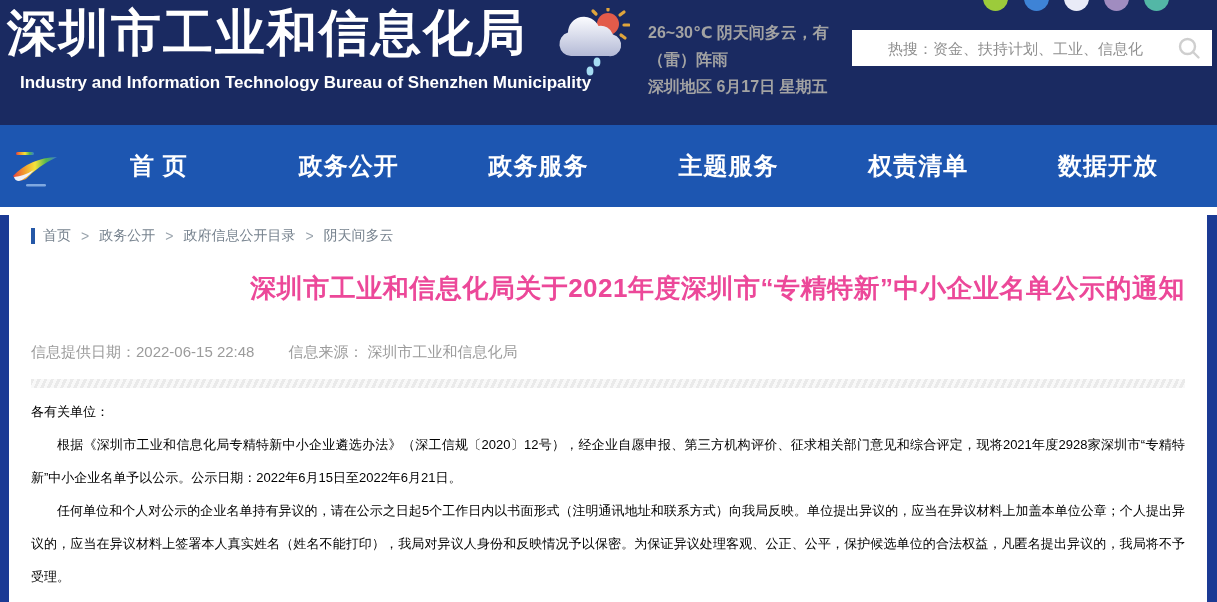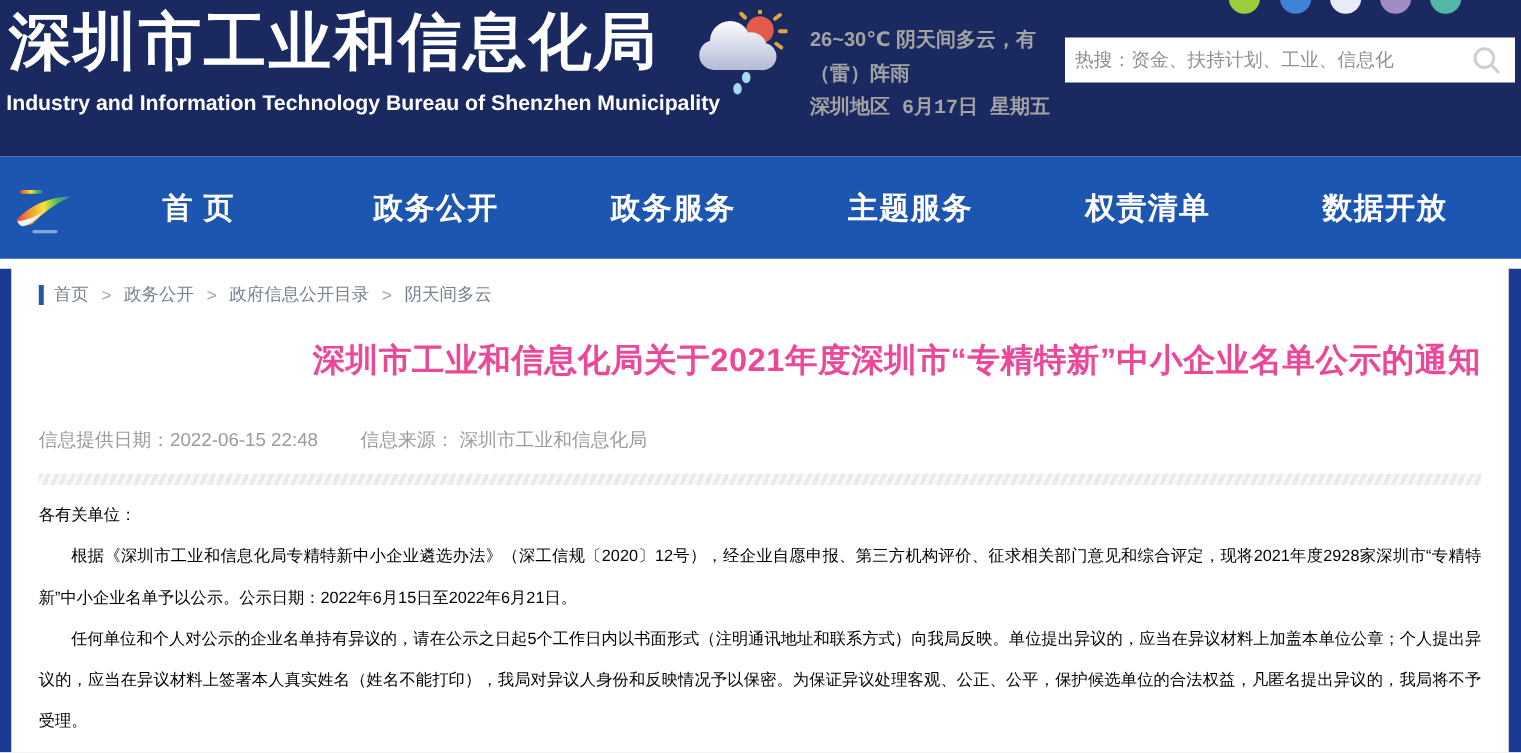--- a/index.html
+++ b/index.html
@@ -3,27 +3,27 @@
 <meta charset="utf-8">
 <style>
   * { margin:0; padding:0; box-sizing:border-box; }
   html,body { background:#e9e9e9; }
   body { font-family:"Liberation Sans","DejaVu Sans",sans-serif; }
   .page { position:relative; width:1217px; height:602px; overflow:hidden; background:#ffffff; margin:0 auto; }
 
   
   .header { position:absolute; top:0; left:0; width:1217px; height:125px; background:#1a2a61; }
   .brand-cn { position:absolute; left:7px; top:0px; font-size:50px; font-weight:bold; color:#ffffff; letter-spacing:2px; line-height:66px; white-space:nowrap; }
-  .brand-en { position:absolute; left:5px; top:73px; font-size:17px; font-weight:bold; color:#ffffff; white-space:nowrap;text-align:center; }
+  .brand-en { position:absolute; left:20px; top:73px; font-size:17px; font-weight:bold; color:#ffffff; white-space:nowrap;text-align:center; }
   .weather-icon { position:absolute; left:556px; top:8px; }
   .weather-text { position:absolute; left:648px; top:19px; width:188px; font-size:16px; line-height:27px; font-weight:600; color:#a3a3a3; }
-  .weather-line3 { white-space:nowrap;font-family:Liberation Mono, monospace; }
+  .weather-line3 { white-space:nowrap; }
   .dot { position:absolute; top:-14px; width:25px; height:25px; border-radius:50%; cursor:pointer; }
   .search-box { position:absolute; left:852px; top:30px; width:360px; height:36px; background:#ffffff; display:flex; align-items:center; }
-  .search-box input { flex:1; height:100%; border:none; outline:none; background:transparent; padding-left:8px; font-size:15px; color:#555; font-family:inherit; }
+  .search-box input { flex:1; height:100%; border:none; outline:none; background:transparent; padding-left:36px; font-size:15px; color:#555; font-family:inherit; }
   .search-box input::placeholder { color:#8f8f8f; opacity:1; }
   .search-btn { width:46px; height:36px; display:flex; align-items:center; justify-content:center; cursor:pointer; background:transparent; border:none; }
 
   
   .nav { position:absolute; top:125px; left:0; width:1217px; height:90px; background:#1d56b1; }
   .nav-logo { position:absolute; left:10px; top:21px; width:50px; height:46px; cursor:pointer; }
   .nav-items { position:absolute; left:64px; right:14px; top:0; height:82px; display:flex; }
   .nav-item { flex:1; display:flex; align-items:center; justify-content:center; color:#ffffff; font-size:24px; font-weight:bold; letter-spacing:1px; cursor:pointer; white-space:nowrap; }
 
   

